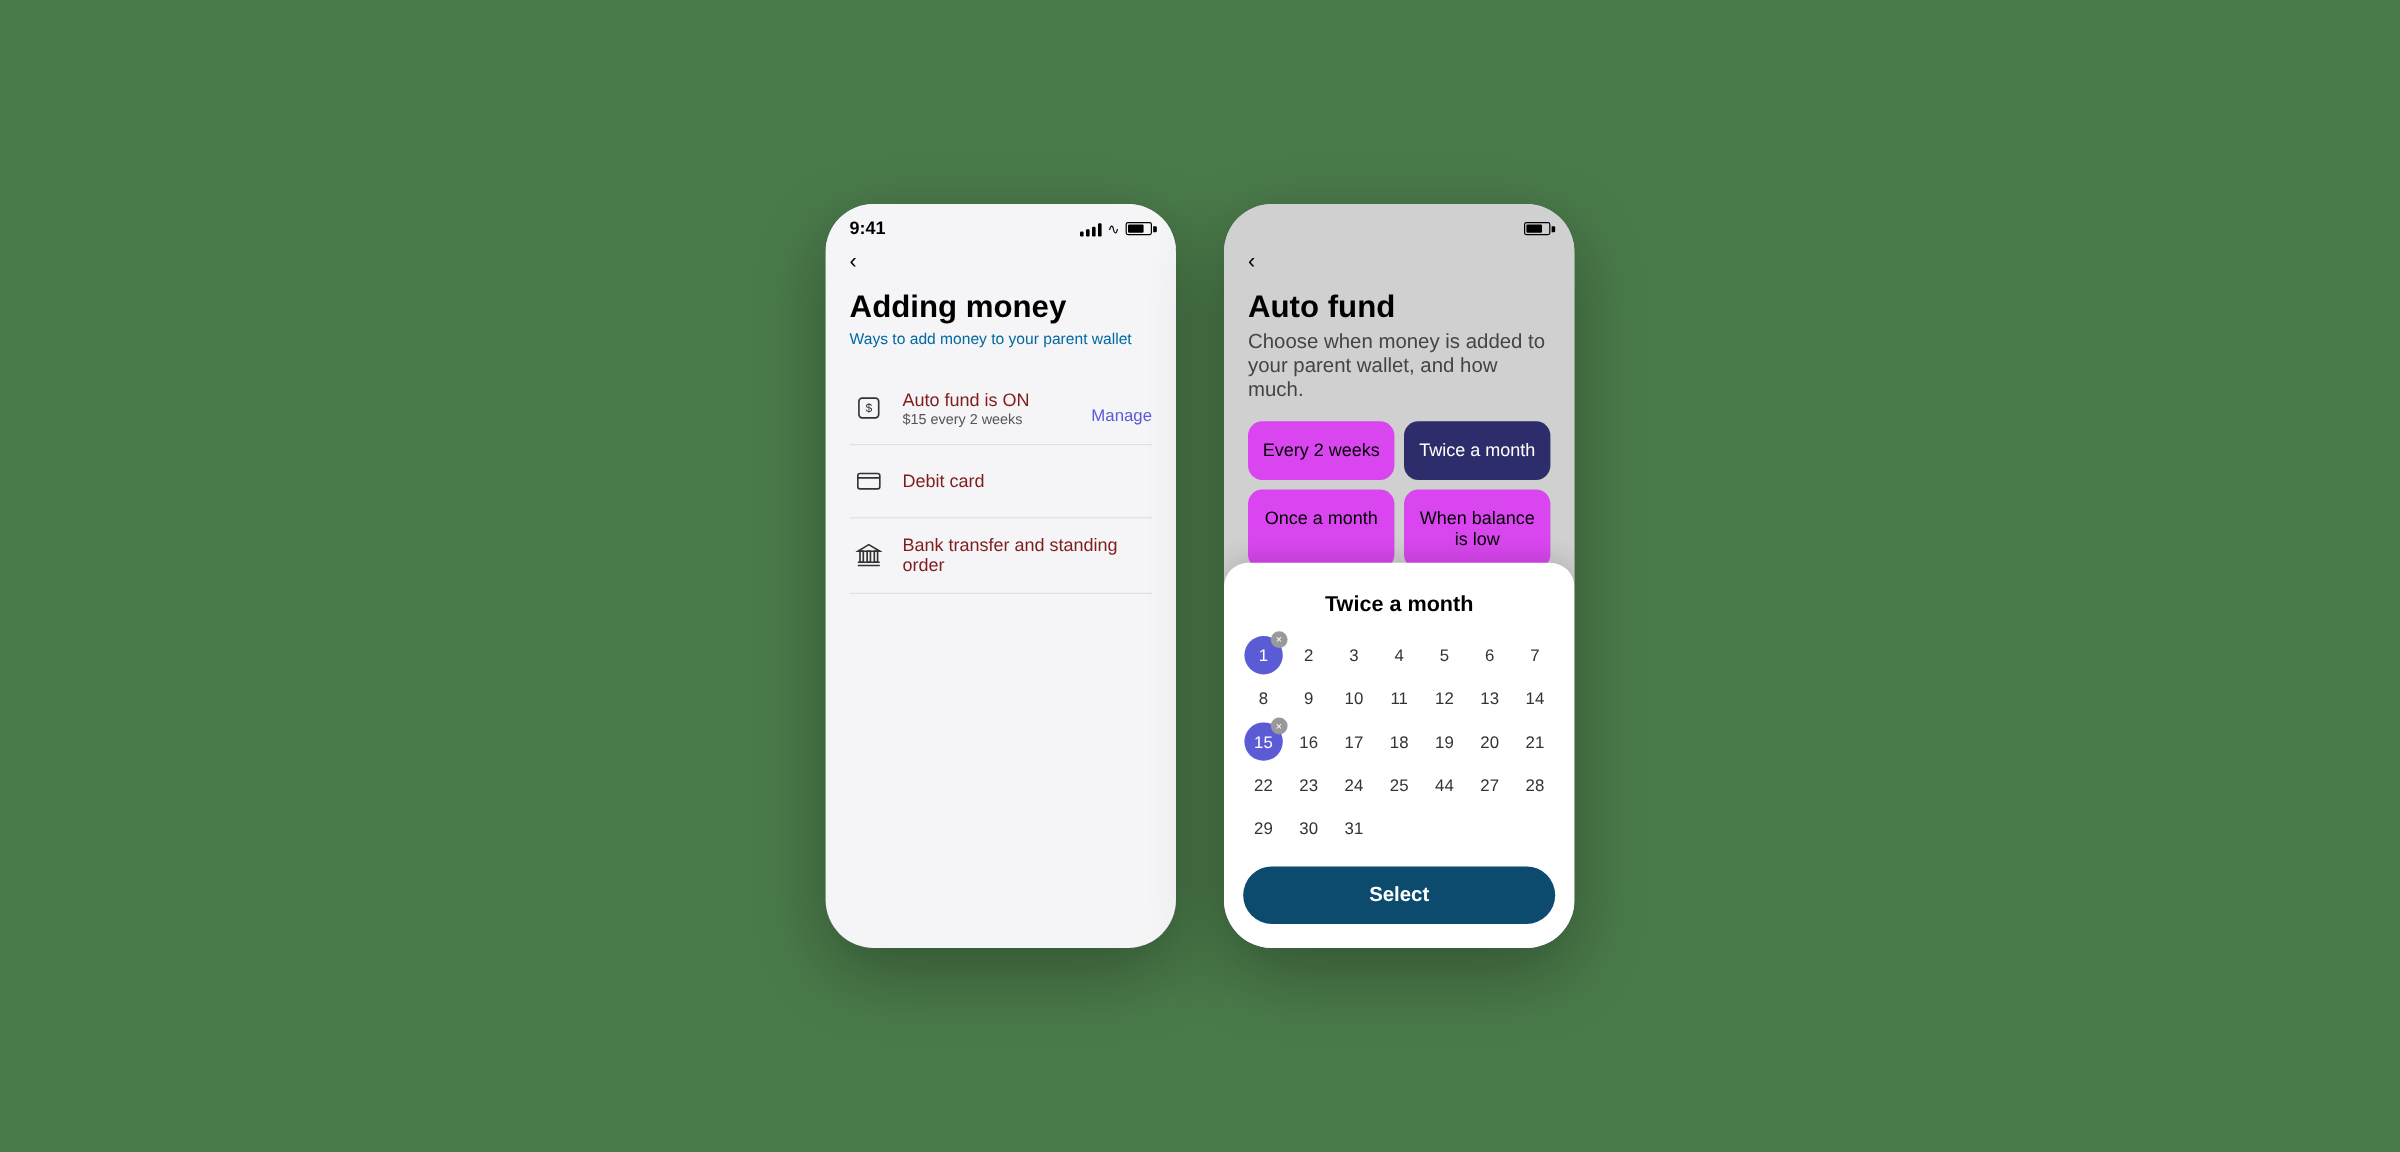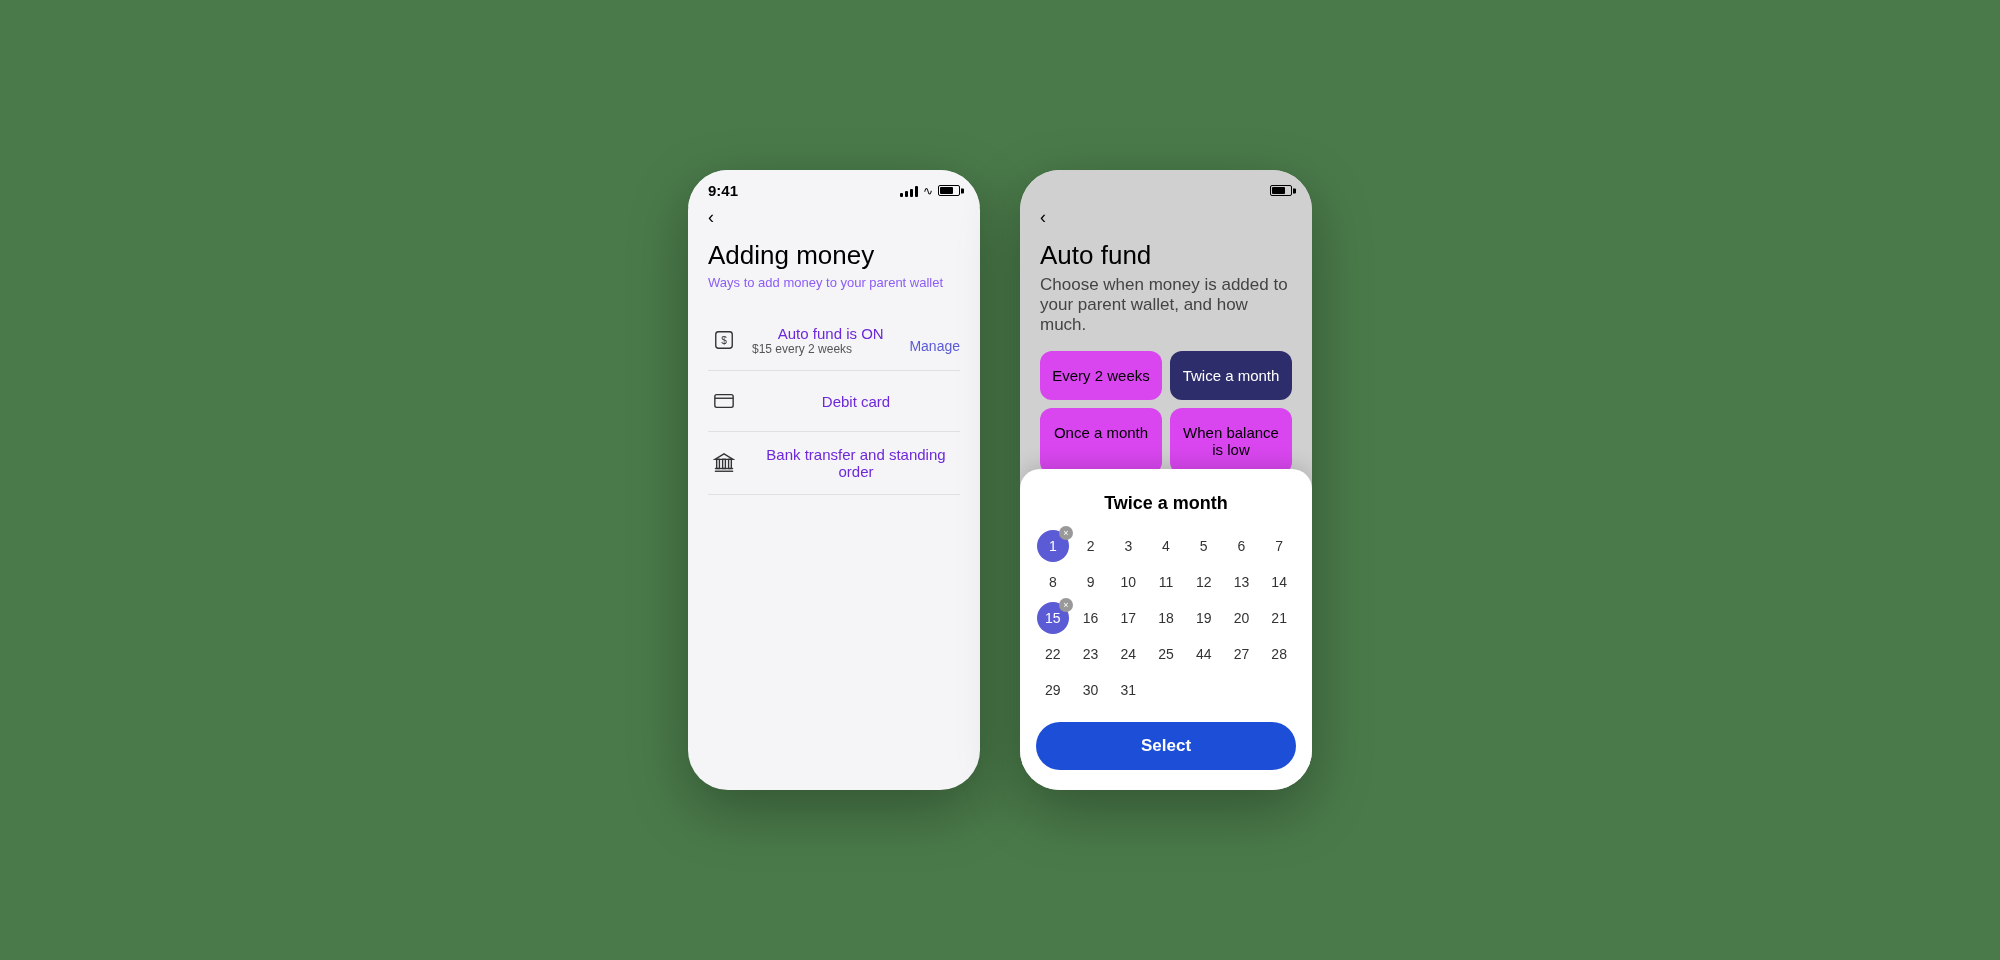--- a/index.html
+++ b/index.html
@@ -111,28 +111,28 @@
 
     .back-btn {
       font-size: 18px;
       color: #000;
       margin-bottom: 12px;
       cursor: pointer;
     }
 
     .page-title {
       font-size: 26px;
-      font-weight: 400;
+      font-weight: 700;
       color: #000;
       margin-bottom: 4px;
     }
 
     .page-subtitle {
       font-size: 13px;
-      color: #8b5cf6;
+      color: #0369a1;
       margin-bottom: 20px;
     }
 
     .menu-item {
       display: flex;
       align-items: center;
       padding: 14px 0;
       border-bottom: 1px solid #e0e0e0;
     }
 
@@ -154,22 +154,21 @@
       stroke-width: 1.5;
     }
 
     .menu-text {
       flex: 1;
     }
 
     .menu-text-title {
       font-size: 15px;
       font-weight: 500;
-      color: #6d28d9;
-      text-align: center;
+      color: #7f1d1d;
     }
 
     .menu-text-sub {
       font-size: 12px;
       color: #555;
     }
 
     .menu-action {
       font-size: 14px;
       color: #5b5bd6;
@@ -293,21 +292,21 @@
       align-items: center;
       justify-content: center;
       color: #fff;
       line-height: 14px;
       text-align: center;
     }
 
     .select-btn {
       width: 100%;
       padding: 14px;
-      background: #1d4ed8;
+      background: #0c4a6e;
       color: #fff;
       border: none;
       border-radius: 30px;
       font-size: 17px;
       font-weight: 600;
       cursor: pointer;
       text-align: center;
     }
 
     .empty-cell {

